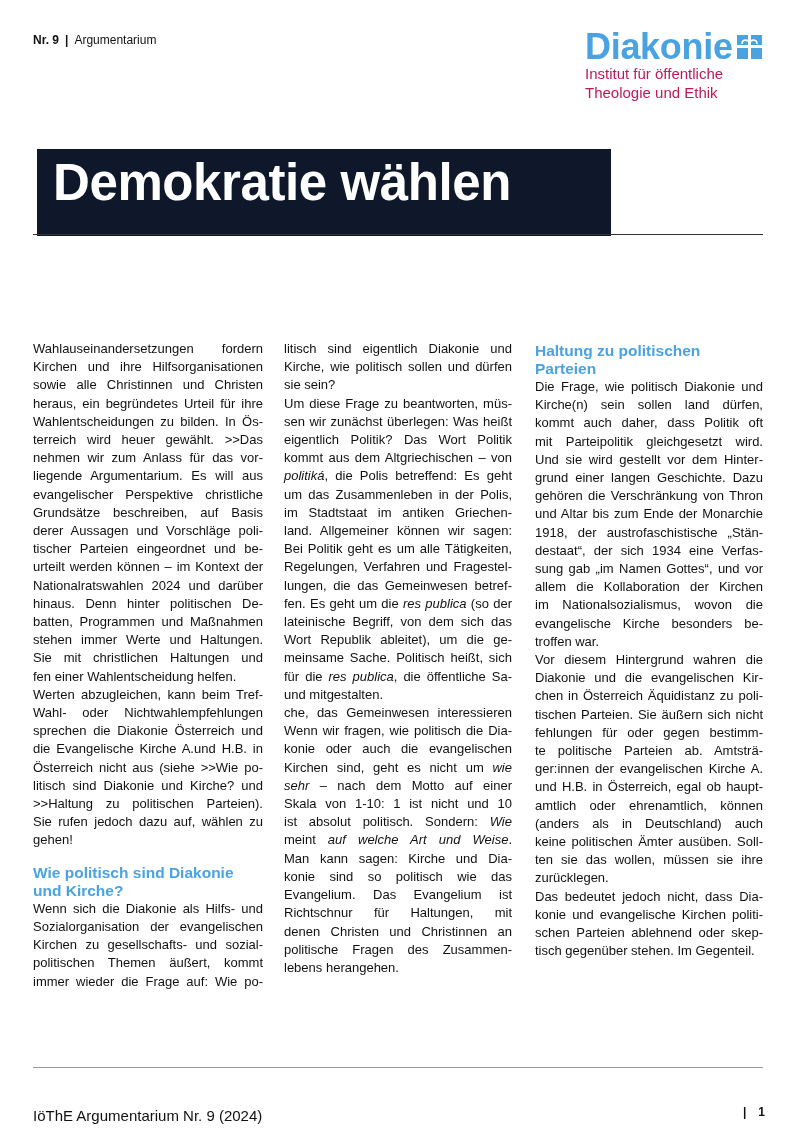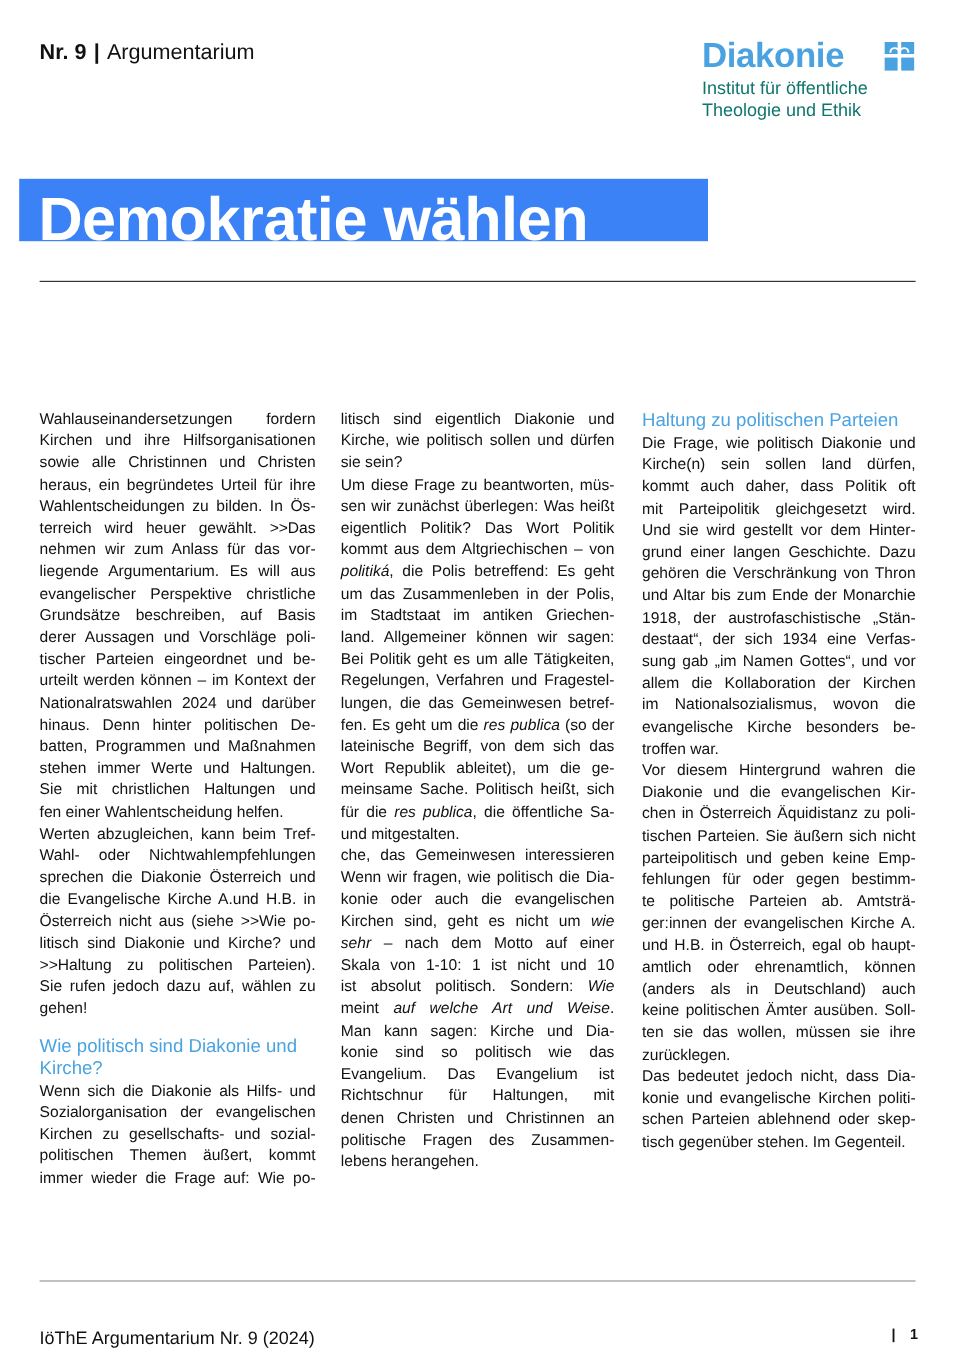--- a/index.html
+++ b/index.html
@@ -1,32 +1,32 @@
 <!DOCTYPE html>
 <html><head>
   <meta charset="utf-8">
   <style>
     html, body { margin: 0; padding: 0; background: #ffffff; }
     body { width: 804px; height: 1134px; position: relative; overflow: hidden;
            font-family: "Liberation Sans", sans-serif; color: #111; }
-    .hdr-left { position: absolute; left: 33px; top: 33px; font-size: 18px; color:#111; }
+    .hdr-left { position: absolute; left: 33px; top: 33px; font-size: 12px; color:#111; }
     .hdr-left .nr { font-weight: bold; }
     .hdr-left .sep { margin: 0 6px; font-weight: bold; }
     .logo { position: absolute; left: 585px; top: 30px; width: 190px; }
-    .logo-word { font-size: 29px; font-weight: bold; color: #4aa3e0; letter-spacing: -0.3px; line-height: 34px; display: inline-block; vertical-align: top; }
+    .logo-word { font-size: 36px; font-weight: bold; color: #4aa3e0; letter-spacing: -0.3px; line-height: 34px; display: inline-block; vertical-align: top; }
     .logo-mark { position: absolute; left: 152px; top: 5px; width: 25px; height: 24px; }
-    .logo-sub { font-size: 15px; color: #0f766e; line-height: 19px; }
-    .title-box { position: absolute; left: 16px; top: 149px; width: 574px; height: 52px; background: #3b82f6; }
+    .logo-sub { font-size: 15px; color: #be185d; line-height: 19px; }
+    .title-box { position: absolute; left: 37px; top: 149px; width: 574px; height: 87px; background: #0f172a; }
     .title { position: absolute; left: 16px; top: 4px; font-size: 51px; font-weight: bold; color: #fff; line-height: 60px; letter-spacing: -0.4px; white-space: nowrap; }
     .rule-top { position: absolute; left: 33px; top: 234px; width: 730px; height: 1px; background: #333; }
     .col { position: absolute; top: 340px; width: 230px; font-size: 13px; line-height: 18.2px; }
     .col p { margin: 0; text-align: justify; hyphens: manual; }
     .col .line { display: block; text-align: justify; text-align-last: justify; white-space: nowrap; }
     .col .line.last { text-align-last: left; }
-    .col h2 { margin: 14px 0 0 0; font-size: 15.5px; line-height: 18px; color: #4aa3e0; font-weight: normal; }
+    .col h2 { margin: 14px 0 0 0; font-size: 15.5px; line-height: 18px; color: #4aa3e0; font-weight: bold; }
     .col h2.first { margin-top: 2px; }
     .c1 { left: 33px; }
     .c2 { left: 284px; width: 228px; }
     .c3 { left: 535px; width: 228px; }
     em { font-style: italic; }
     .rule-bot { position: absolute; left: 33px; top: 1067px; width: 730px; height: 1px; background: #999; }
     .foot-left { position: absolute; left: 33px; top: 1107px; font-size: 15px; color:#111; }
     .foot-right { position: absolute; left: 743px; top: 1105px; font-size: 12px; font-weight: bold; color:#111; }
     .foot-right .sep { margin-right: 12px; }
   </style>
@@ -159,21 +159,20 @@
       <span class="line">allem die Kollaboration der Kirchen</span>
       <span class="line">im Nationalsozialismus, wovon die</span>
       <span class="line">evangelische Kirche besonders be-</span>
       <span class="line last">troffen war.</span>
     </p>
   <p id="c3p2">
       <span class="line">Vor diesem Hintergrund wahren die</span>
       <span class="line">Diakonie und die evangelischen Kir-</span>
       <span class="line">chen in Österreich Äquidistanz zu poli-</span>
       <span class="line">tischen Parteien. Sie äußern sich nicht</span>
-      <span class="line">parteipolitisch und geben keine Emp-</span>
       <span class="line">fehlungen für oder gegen bestimm-</span>
       <span class="line">te politische Parteien ab. Amtsträ-</span>
       <span class="line">ger:innen der evangelischen Kirche A.</span>
       <span class="line">und H.B. in Österreich, egal ob haupt-</span>
       <span class="line">amtlich oder ehrenamtlich, können</span>
       <span class="line">(anders als in Deutschland) auch</span>
       <span class="line">keine politischen Ämter ausüben. Soll-</span>
       <span class="line">ten sie das wollen, müssen sie ihre</span>
       <span class="line last">zurücklegen.</span>
     </p>

